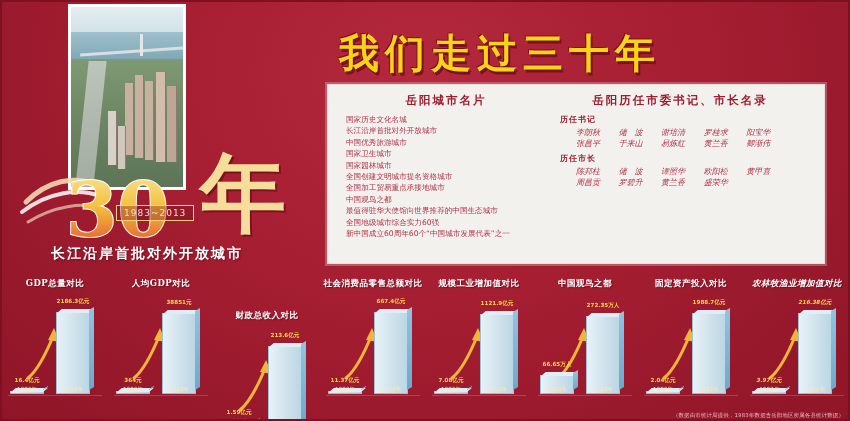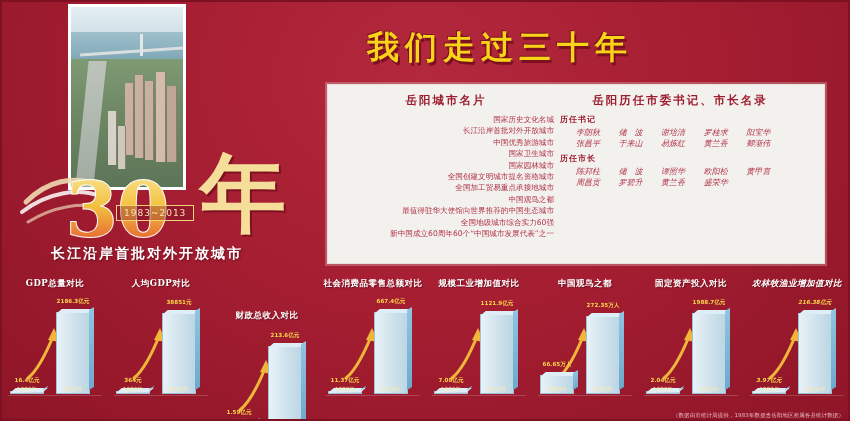--- a/index.html
+++ b/index.html
@@ -62,39 +62,39 @@
   .exhibit-title{
     position:absolute;left:22px;top:245px;width:250px;
     text-align:center;color:#ffffff;font-size:14px;font-weight:bold;
     letter-spacing:2px;font-family:"DejaVu Serif",serif;
     text-shadow:1px 1px 2px #6e0f1e;
   }
 
   
   .headline{
     position:absolute;left:300px;top:26px;width:400px;text-align:center;
-    color:#f7d417;font-size:32px;font-weight:bold;letter-spacing:6px;
+    color:#f7d417;font-size:40px;font-weight:bold;letter-spacing:6px;
     font-family:Liberation Serif, serif;
     text-shadow:2px 3px 0 #7b1021, -1px -1px 0 #7b1021;
   }
 
   
   .panel{
     position:absolute;left:327px;top:84px;width:496px;height:178px;
     background:#f2f1ee;border:1px solid #e7e3dc;
     box-shadow:0 0 0 2px rgba(255,255,255,.25);
   }
   .panel-inner{position:relative;width:100%;height:100%;}
   .col-left{position:absolute;left:10px;top:8px;width:216px;}
   .col-right{position:absolute;left:218px;top:8px;width:268px;}
   .col-h{
     text-align:center;color:#9d1c2e;font-weight:bold;font-size:11.5px;
     letter-spacing:2px;font-family:"DejaVu Serif",serif;margin-bottom:6px;
   }
-  .card-list{list-style:none;margin:0;padding:0 0 0 8px;text-align:right;}
+  .card-list{list-style:none;margin:0;padding:0 0 0 8px;}
   .card-list li{
     color:#b33348;font-size:7.6px;line-height:11.4px;white-space:nowrap;
     font-family:"DejaVu Sans",sans-serif;
   }
   .sub-h{color:#9d1c2e;font-size:8px;font-weight:bold;margin:4px 0 2px 14px;
     font-family:"DejaVu Sans",sans-serif;letter-spacing:1px;}
   .name-row{color:#b33348;font-size:8px;line-height:11px;margin-left:30px;
     font-family:"DejaVu Sans",sans-serif;white-space:nowrap;font-style:italic;}
   .name-row span{display:inline-block;min-width:40px;}
 

